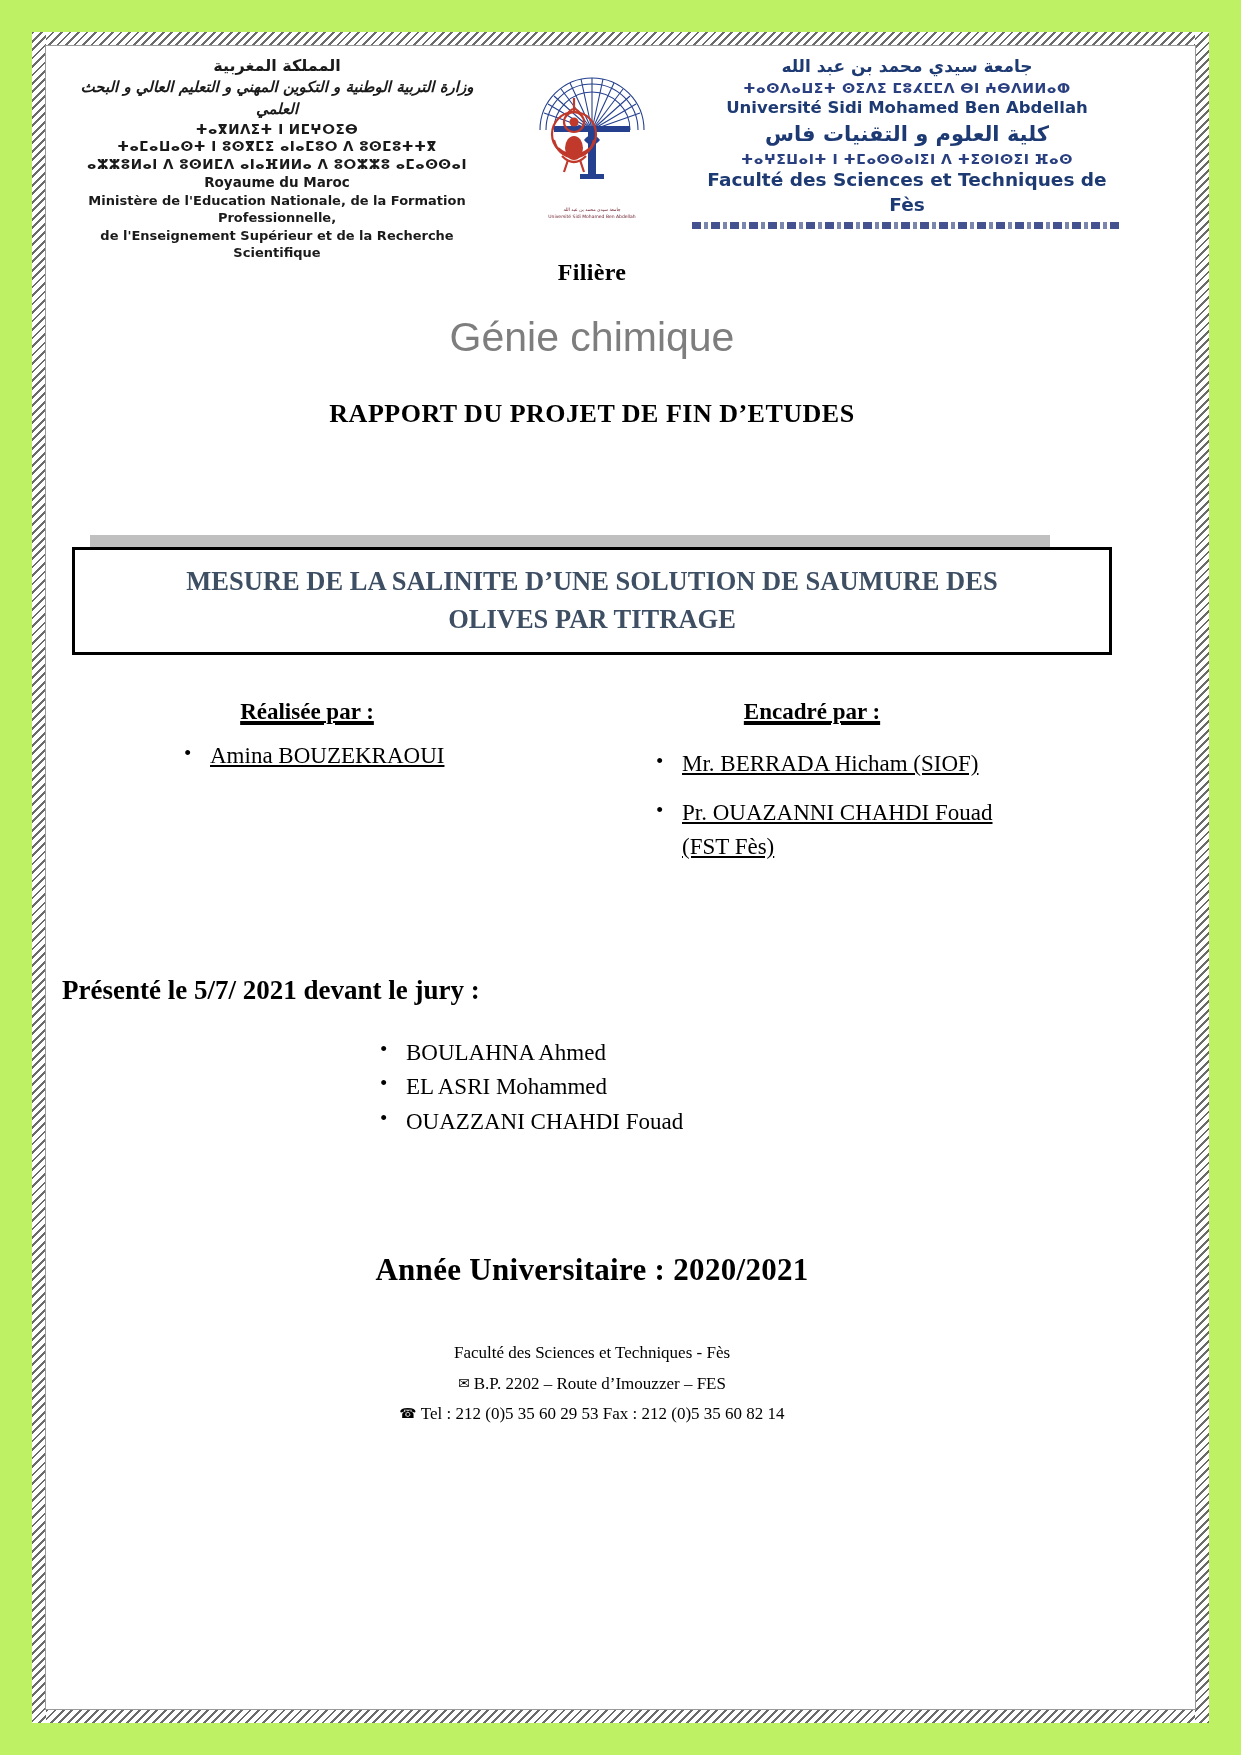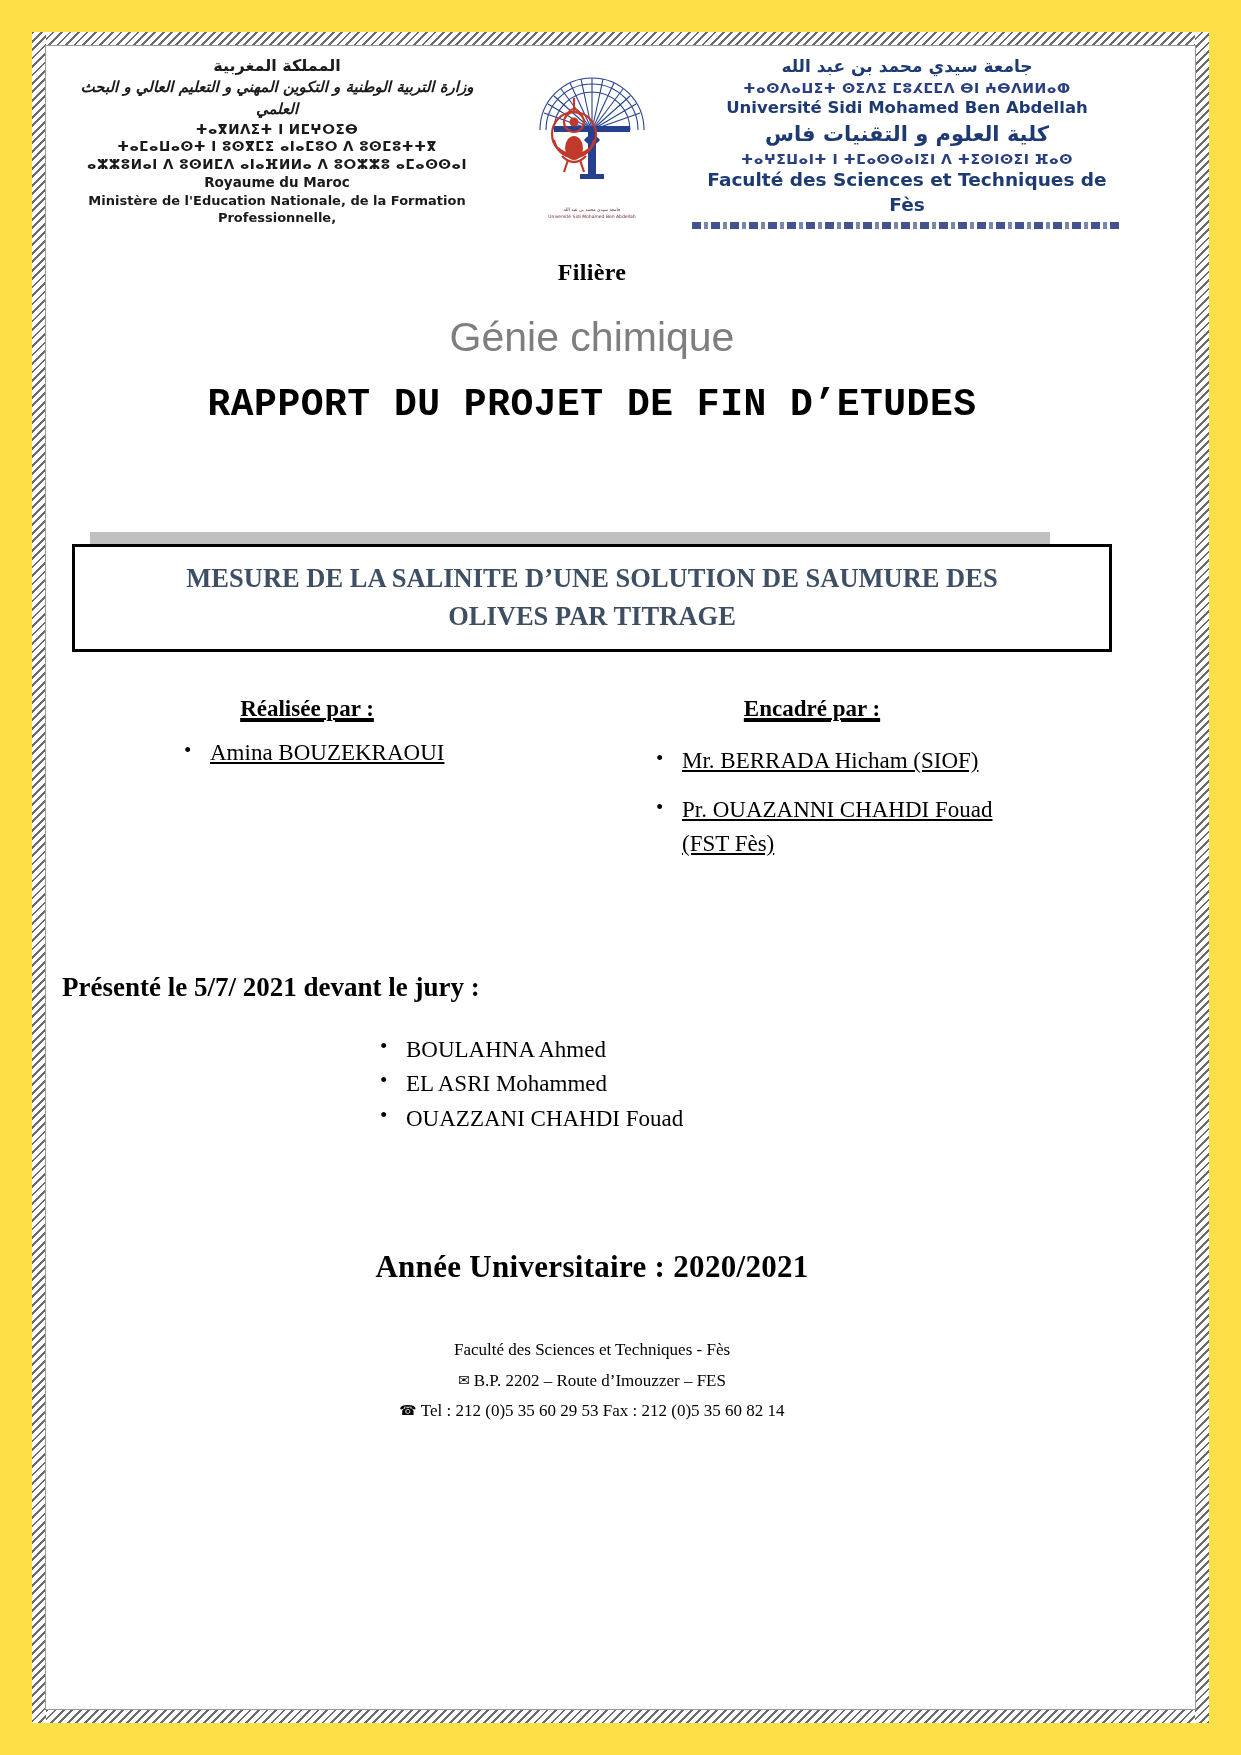--- a/index.html
+++ b/index.html
@@ -11,21 +11,21 @@
     font-family: "Liberation Serif", serif;
     color: #000;
   }
 
   
   .page {
     position: relative;
     width: 1241px;
     height: 1755px;
     margin: 0 auto;
-    background: #fde047;
+    background: #bef264;
     box-sizing: border-box;
     overflow: hidden;
   }
 
   
   .art-border {
     position: absolute;
     left: 32px;
     top: 32px;
     right: 32px;
@@ -155,24 +155,23 @@
     text-align: center;
     font-family: "Liberation Sans", sans-serif;
     font-size: 41px;
     color: #7e7e7e;
     margin-top: 28px;
     font-weight: normal;
   }
   .main-title {
     text-align: center;
     font-weight: bold;
-    font-size: 38px;
-    margin-top: 22px;
+    font-size: 26px;
+    margin-top: 38px;
     letter-spacing: 0.5px;
-    font-family: Liberation Mono, monospace;
   }
 
   
   .subject-wrap {
     position: relative;
     margin-top: 118px;
     height: 122px;
   }
   .subject-shadow {
     position: absolute;
@@ -312,20 +311,21 @@
     <div class="header">
 
       <div class="hdr-col left">
         <div class="ar-line">المملكة المغربية</div>
         <div class="ar-line small">وزارة التربية الوطنية و التكوين المهني  و التعليم العالي و البحث العلمي</div>
         <div class="tif-line">ⵜⴰⴳⵍⴷⵉⵜ ⵏ ⵍⵎⵖⵔⵉⴱ</div>
         <div class="tif-line">ⵜⴰⵎⴰⵡⴰⵙⵜ ⵏ ⵓⵙⴳⵎⵉ ⴰⵏⴰⵎⵓⵔ ⴷ ⵓⵙⵎⵓⵜⵜⴳ</div>
         <div class="tif-line">ⴰⵣⵣⵓⵍⴰⵏ ⴷ ⵓⵙⵍⵎⴷ ⴰⵏⴰⴼⵍⵍⴰ ⴷ ⵓⵔⵣⵣⵓ ⴰⵎⴰⵙⵙⴰⵏ</div>
         <div class="fr-line">Royaume du Maroc</div>
         <div class="fr-line tight">Ministère de l'Education Nationale, de la Formation Professionnelle,</div>
+        <div class="fr-line tight">de l'Enseignement Supérieur et de la Recherche Scientifique</div>
       </div>
 
       <div class="logo-wrap">
         <svg width="136" height="150" viewBox="0 0 136 150">
 
           <g fill="none" stroke="#25408f" stroke-width="1.1">
             <path d="M16 74 A52 52 0 0 1 120 74"></path>
             <path d="M22 74 A46 46 0 0 1 114 74"></path>
             <path d="M30 74 A38 38 0 0 1 106 74"></path>
             <path d="M68 22 L68 74"></path>

